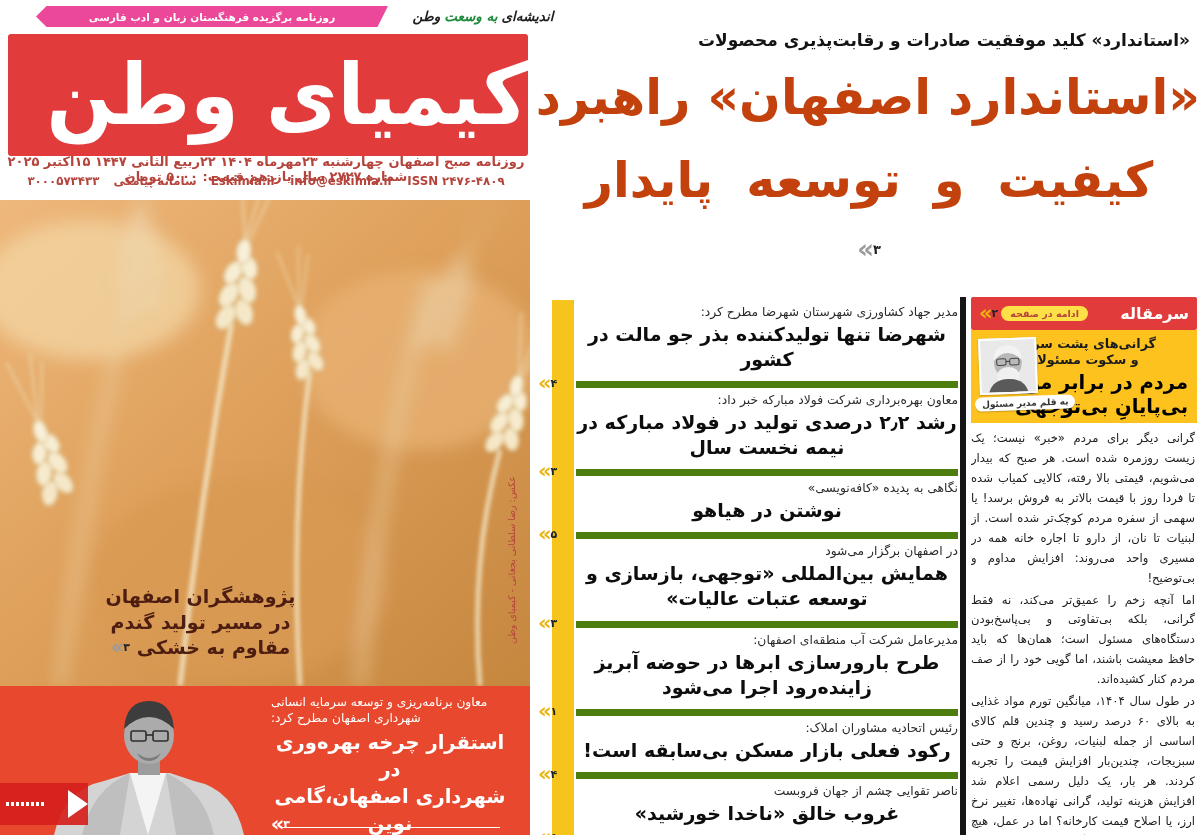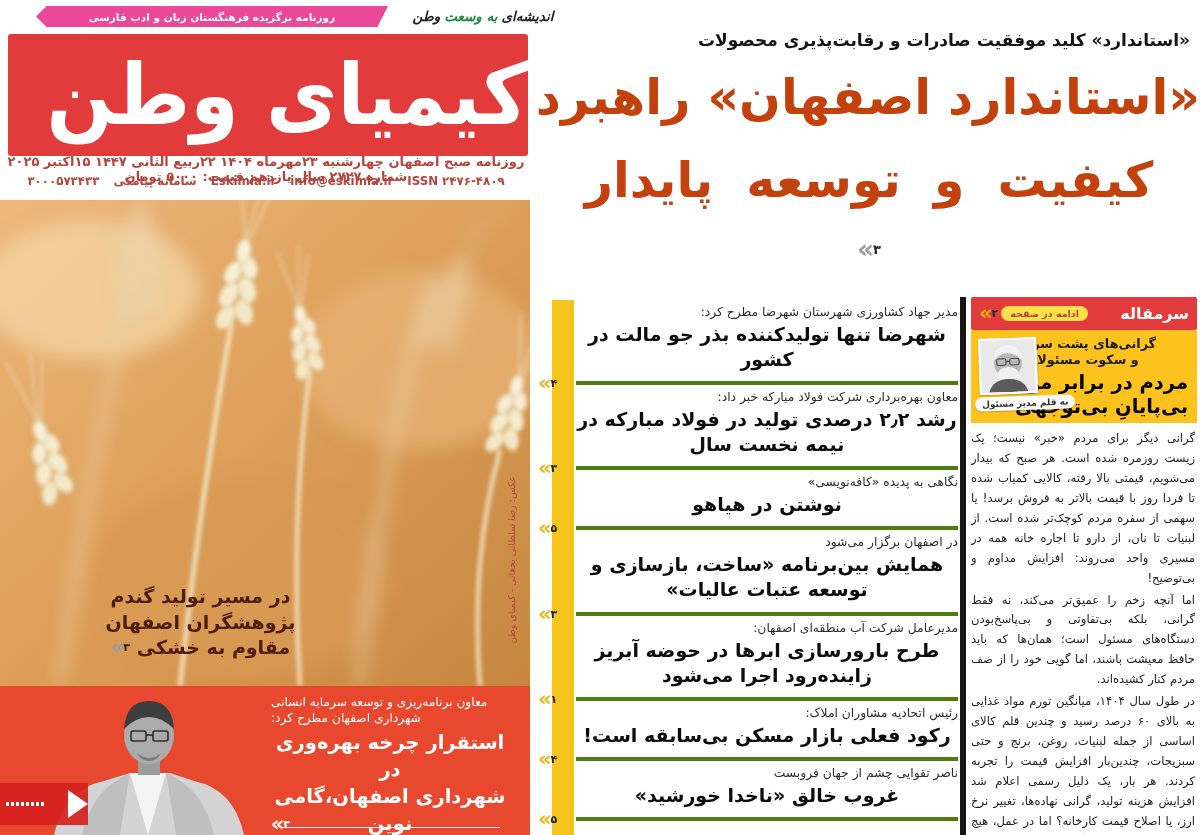--- a/index.html
+++ b/index.html
@@ -71,21 +71,21 @@
     text-align:right;
   }
   .lead-title { left:538px; right:0; top:56px; text-align:center; color:#c2410c; }
   .lead-line1 { font-size:49px; font-weight:900; line-height:1.7; letter-spacing:-1px; white-space:nowrap; }
   .lead-line2 { font-size:49px; font-weight:900; line-height:1.7; letter-spacing:-1px; word-spacing:16px; white-space:nowrap; }
   .lead-page { left:538px; right:0; top:236px; display:flex; justify-content:center; }
 
   
   .gold-bar { left:552px; top:300px; bottom:0; width:22px; background:#f6c51d; }
   .news-col { left:576px; top:300px; width:382px; bottom:0; }
-  .news-item { position:relative; padding:5px 0 9px; border-bottom:4px solid #4d7c0f; }
+  .news-item { position:relative; padding:5px 0 9px; border-bottom:7px solid #4d7c0f; }
   .news-kicker { font-size:12.3px; color:#2b2b2b; text-align:right; margin-bottom:3px; }
   .news-title { font-size:19px; font-weight:900; color:#0d0d0d; text-align:center; line-height:1.32; }
   .news-item .pgmark { position:absolute; left:-38px; bottom:-13px; }
 
   
   .black-rule { left:960px; top:297px; bottom:0; width:6px; background:#161616; }
   .edit-head {
     left:971px; right:3px; top:297px; height:33px; background:#e23b3c;
     border-radius:2px; display:flex; align-items:center; justify-content:space-between;
     padding:0 8px;
@@ -214,22 +214,22 @@
       <path d="M480 486 Q470 360 500 250" stroke="#f3e4c2" stroke-width="4" fill="none"></path>
       <use href="#wh" transform="translate(233,128) rotate(8) scale(1.25)"></use>
       <use href="#wh" transform="translate(311,176) rotate(-10)"></use>
       <use href="#wh" transform="translate(500,252) rotate(14) scale(1.1)"></use>
       <use href="#wh" transform="translate(60,300) rotate(-16) scale(1.15)"></use>
     </g>
   </svg>
 </div>
 
 <div class="abs photo-caption">
+  <div>پژوهشگران اصفهان</div>
   <div>در مسیر تولید گندم</div>
-  <div>پژوهشگران اصفهان</div>
   <div>
     <span>مقاوم به خشکی</span>
     <span class="pgmark gray">
         <span class="chev">«</span>
         <span class="num">۳</span>
       </span>
   </div>
 </div>
 
 <div class="abs photo-credit">عکس: رضا سلطانی بجغانی - کیمیای وطن</div>
@@ -271,21 +271,21 @@
     <div class="news-kicker">نگاهی به پدیده «کافه‌نویسی»</div>
     <div class="news-title">نوشتن در هیاهو</div>
     <span class="pgmark">
         <span class="chev">«</span>
         <span class="num">۵</span>
       </span>
   </div>
 
   <div class="news-item">
     <div class="news-kicker">در اصفهان برگزار می‌شود</div>
-    <div class="news-title">همایش بین‌برنامه «ساخت، بازسازی و توسعه عتبات عالیات»</div>
+    <div class="news-title">همایش بین‌المللی «توجهی، بازسازی و توسعه عتبات عالیات»</div>
     <span class="pgmark">
         <span class="chev">«</span>
         <span class="num">۳</span>
       </span>
   </div>
 
   <div class="news-item">
     <div class="news-kicker">مدیرعامل شرکت آب منطقه‌ای اصفهان:</div>
     <div class="news-title">طرح بارورسازی ابرها در حوضه آبریز زاینده‌رود اجرا می‌شود</div>
     <span class="pgmark">

